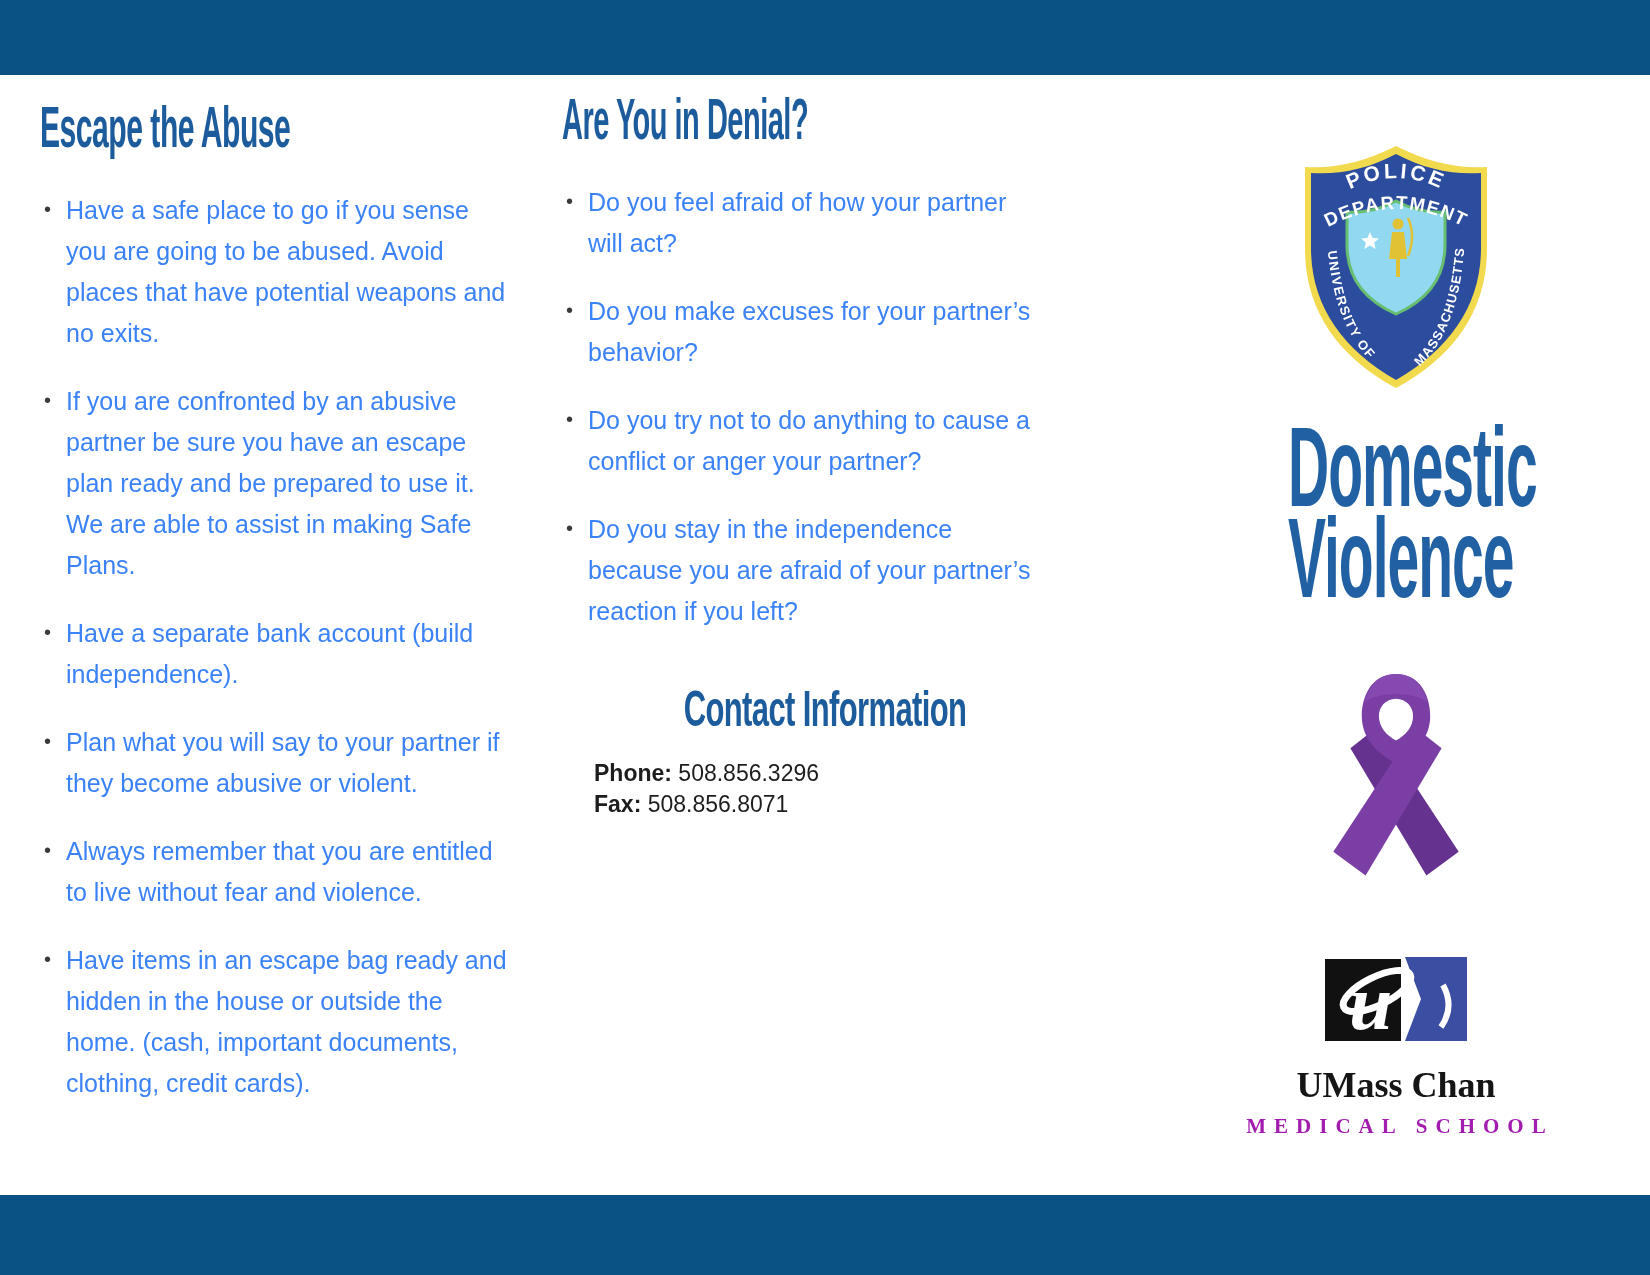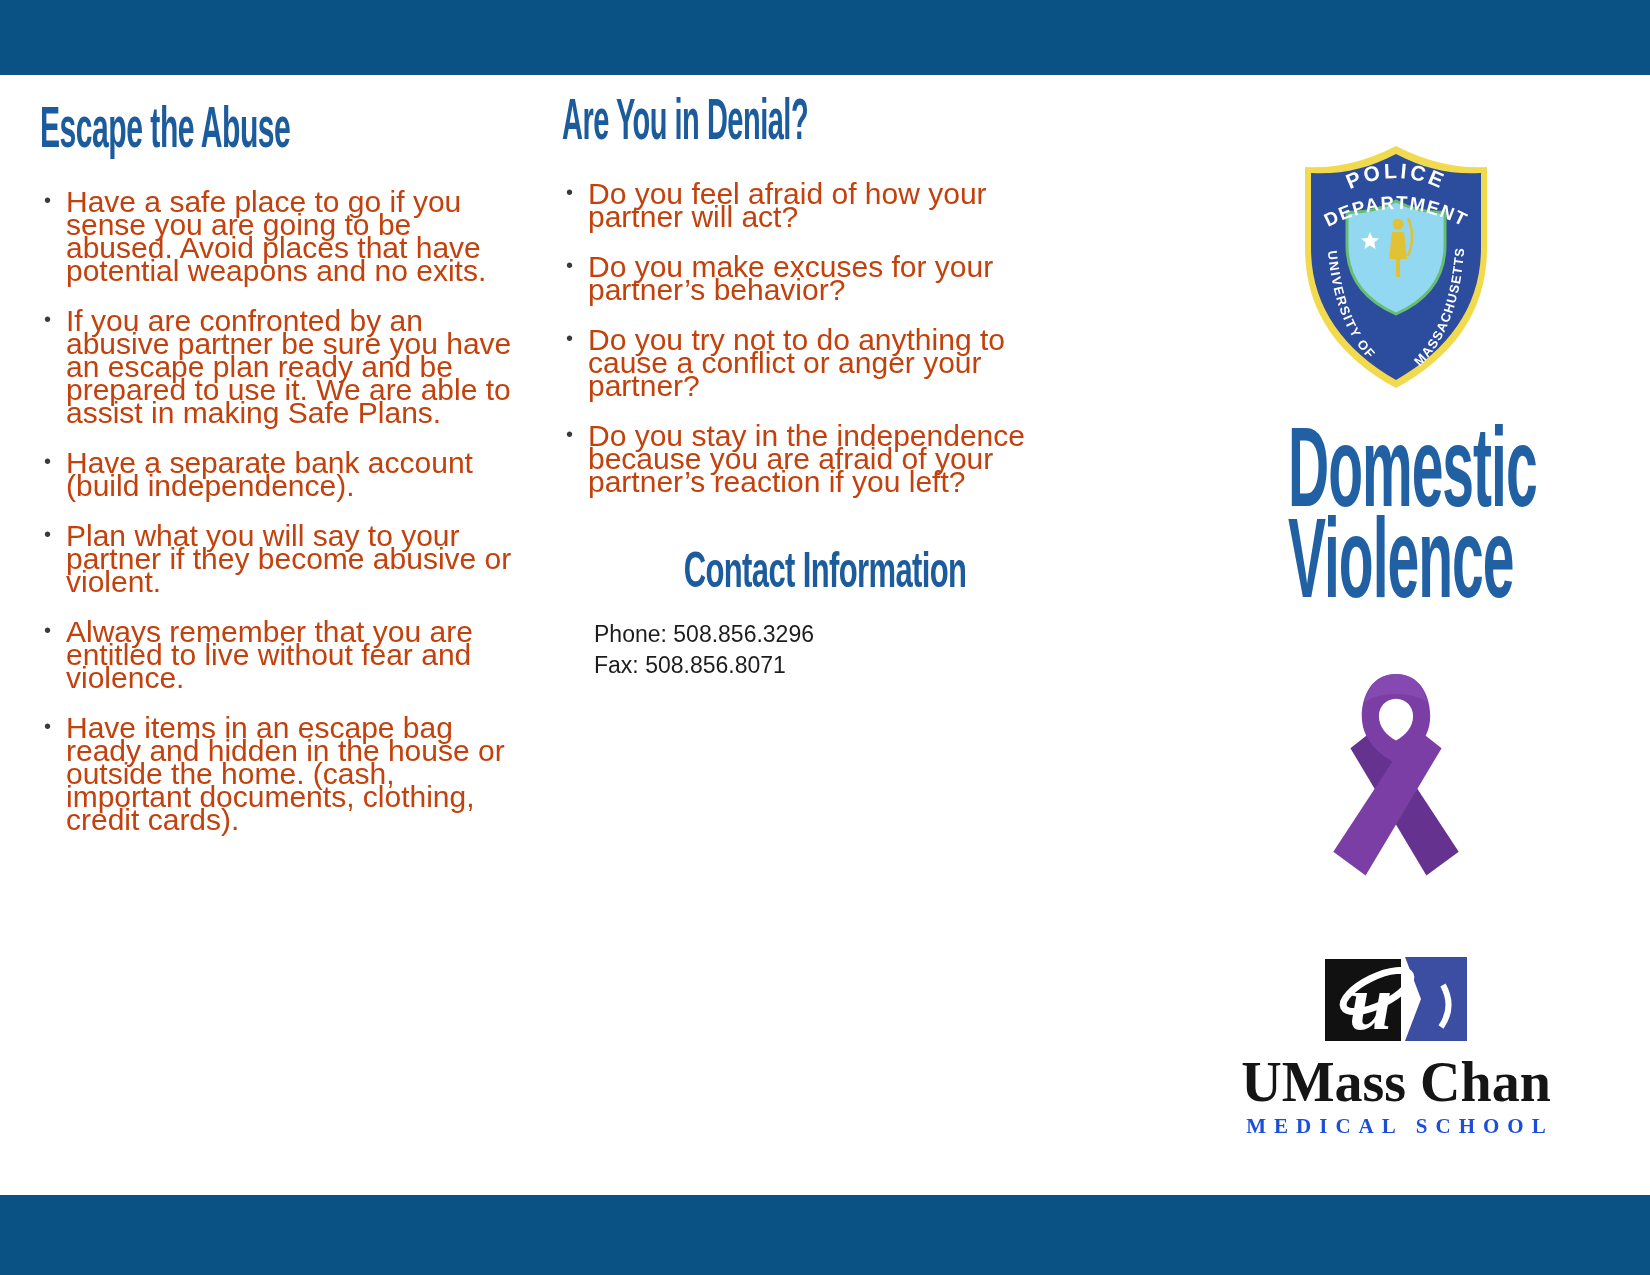--- a/index.html
+++ b/index.html
@@ -21,56 +21,56 @@
   h1.section-heading {
     margin:0; color:#1d5c9c; font-weight:bold;
     font-size:58px; line-height:1; letter-spacing:-1px;
     transform:scaleX(0.52); transform-origin:left top; white-space:nowrap;
   }
   .panel-mid h1.section-heading { transform:scaleX(0.50); }
 
   ul.bullets { list-style:none; margin:34px 0 0 0; padding:0; }
   ul.bullets li {
     position:relative; padding-left:26px; margin:0 0 27px 0;
-    font-size:30px; line-height:23px; color:#c2410c;
+    font-size:25px; line-height:41px; color:#3b82f6;
   }
   ul.bullets li::before {
     content:"•"; position:absolute; left:4px; top:-1px;
     font-size:20px; color:#3a3a3a;
   }
 
   .contact-block { margin-top:52px; text-align:left; width:472px; margin-left:32px; }
   h2.contact-heading {
     margin:0; color:#1d5c9c; font-weight:bold;
     font-size:50px; line-height:1; letter-spacing:-1px;
     transform:scaleX(0.62); transform-origin:center top; white-space:nowrap;
   }
   .contact-lines { margin-top:24px; font-size:23px; line-height:31px; color:#1d1d1d; }
-  .contact-lines .lbl { font-weight:normal; }
+  .contact-lines .lbl { font-weight:bold; }
 
   .badge-wrap { display:inline-block; width:190px; height:248px; }
 
   .dv-title {
     margin-top:26px; color:#2161a3; font-weight:bold;
     font-size:114px; line-height:0.80; letter-spacing:-2px;
     transform:scaleX(0.50); transform-origin:center top; white-space:nowrap;
   }
   .dv-title .line { display:block; }
 
   .ribbon-wrap { display:inline-block; margin-top:50px; width:152px; height:236px; }
 
   .logo-block { margin-top:64px; }
   .logo-mark { display:inline-block; width:142px; height:86px; }
   .logo-wordmark {
-    margin-top:7px; font-family:"Liberation Serif", serif; font-weight:bold;
-    font-size:56px; line-height:1; color:#151515; letter-spacing:0px;
+    margin-top:20px; font-family:"Liberation Serif", serif; font-weight:bold;
+    font-size:36px; line-height:1; color:#151515; letter-spacing:0px;
   }
   .logo-subtext {
-    margin-top:6px; font-family:"Liberation Serif", serif; font-weight:bold;
-    font-size:21px; line-height:1; color:#1d4ed8; letter-spacing:8px; text-indent:8px;
+    margin-top:13px; font-family:"Liberation Serif", serif; font-weight:bold;
+    font-size:21px; line-height:1; color:#a21caf; letter-spacing:8px; text-indent:8px;
   }
 </style>
 </head>
 <body>
 
 <div class="bar top"></div>
 <div class="bar bottom"></div>
 
 <div class="panel panel-left">
   <h1 class="section-heading">Escape the Abuse</h1>

